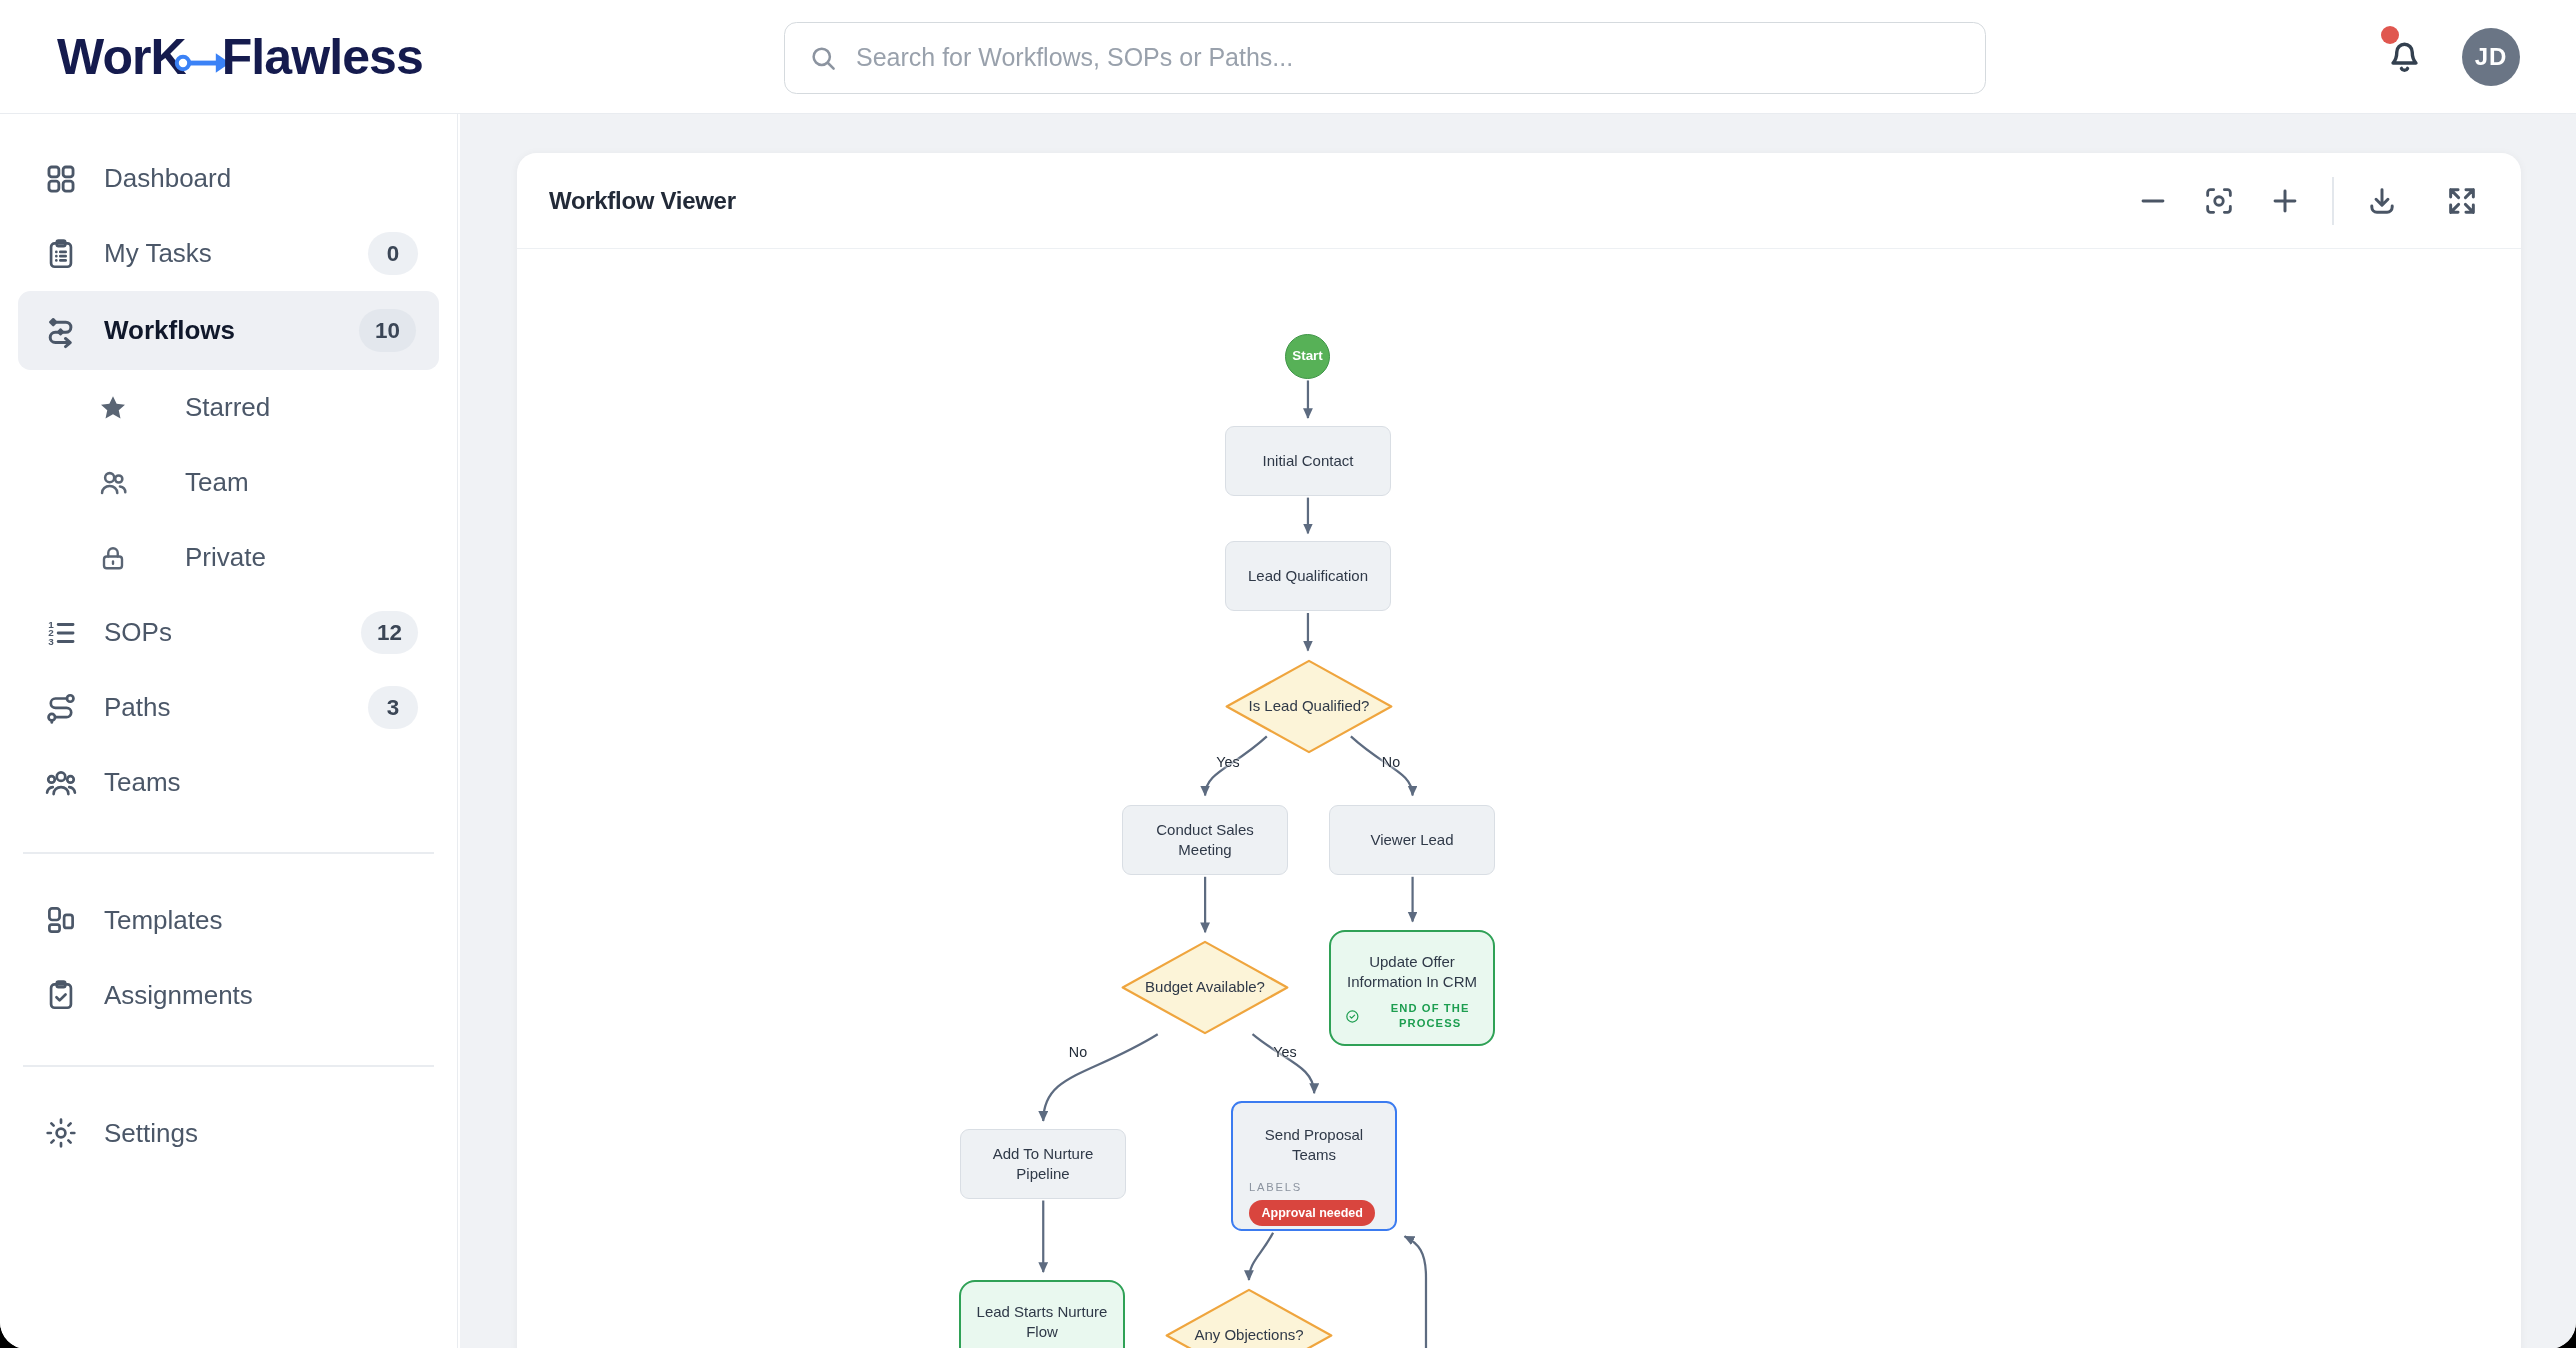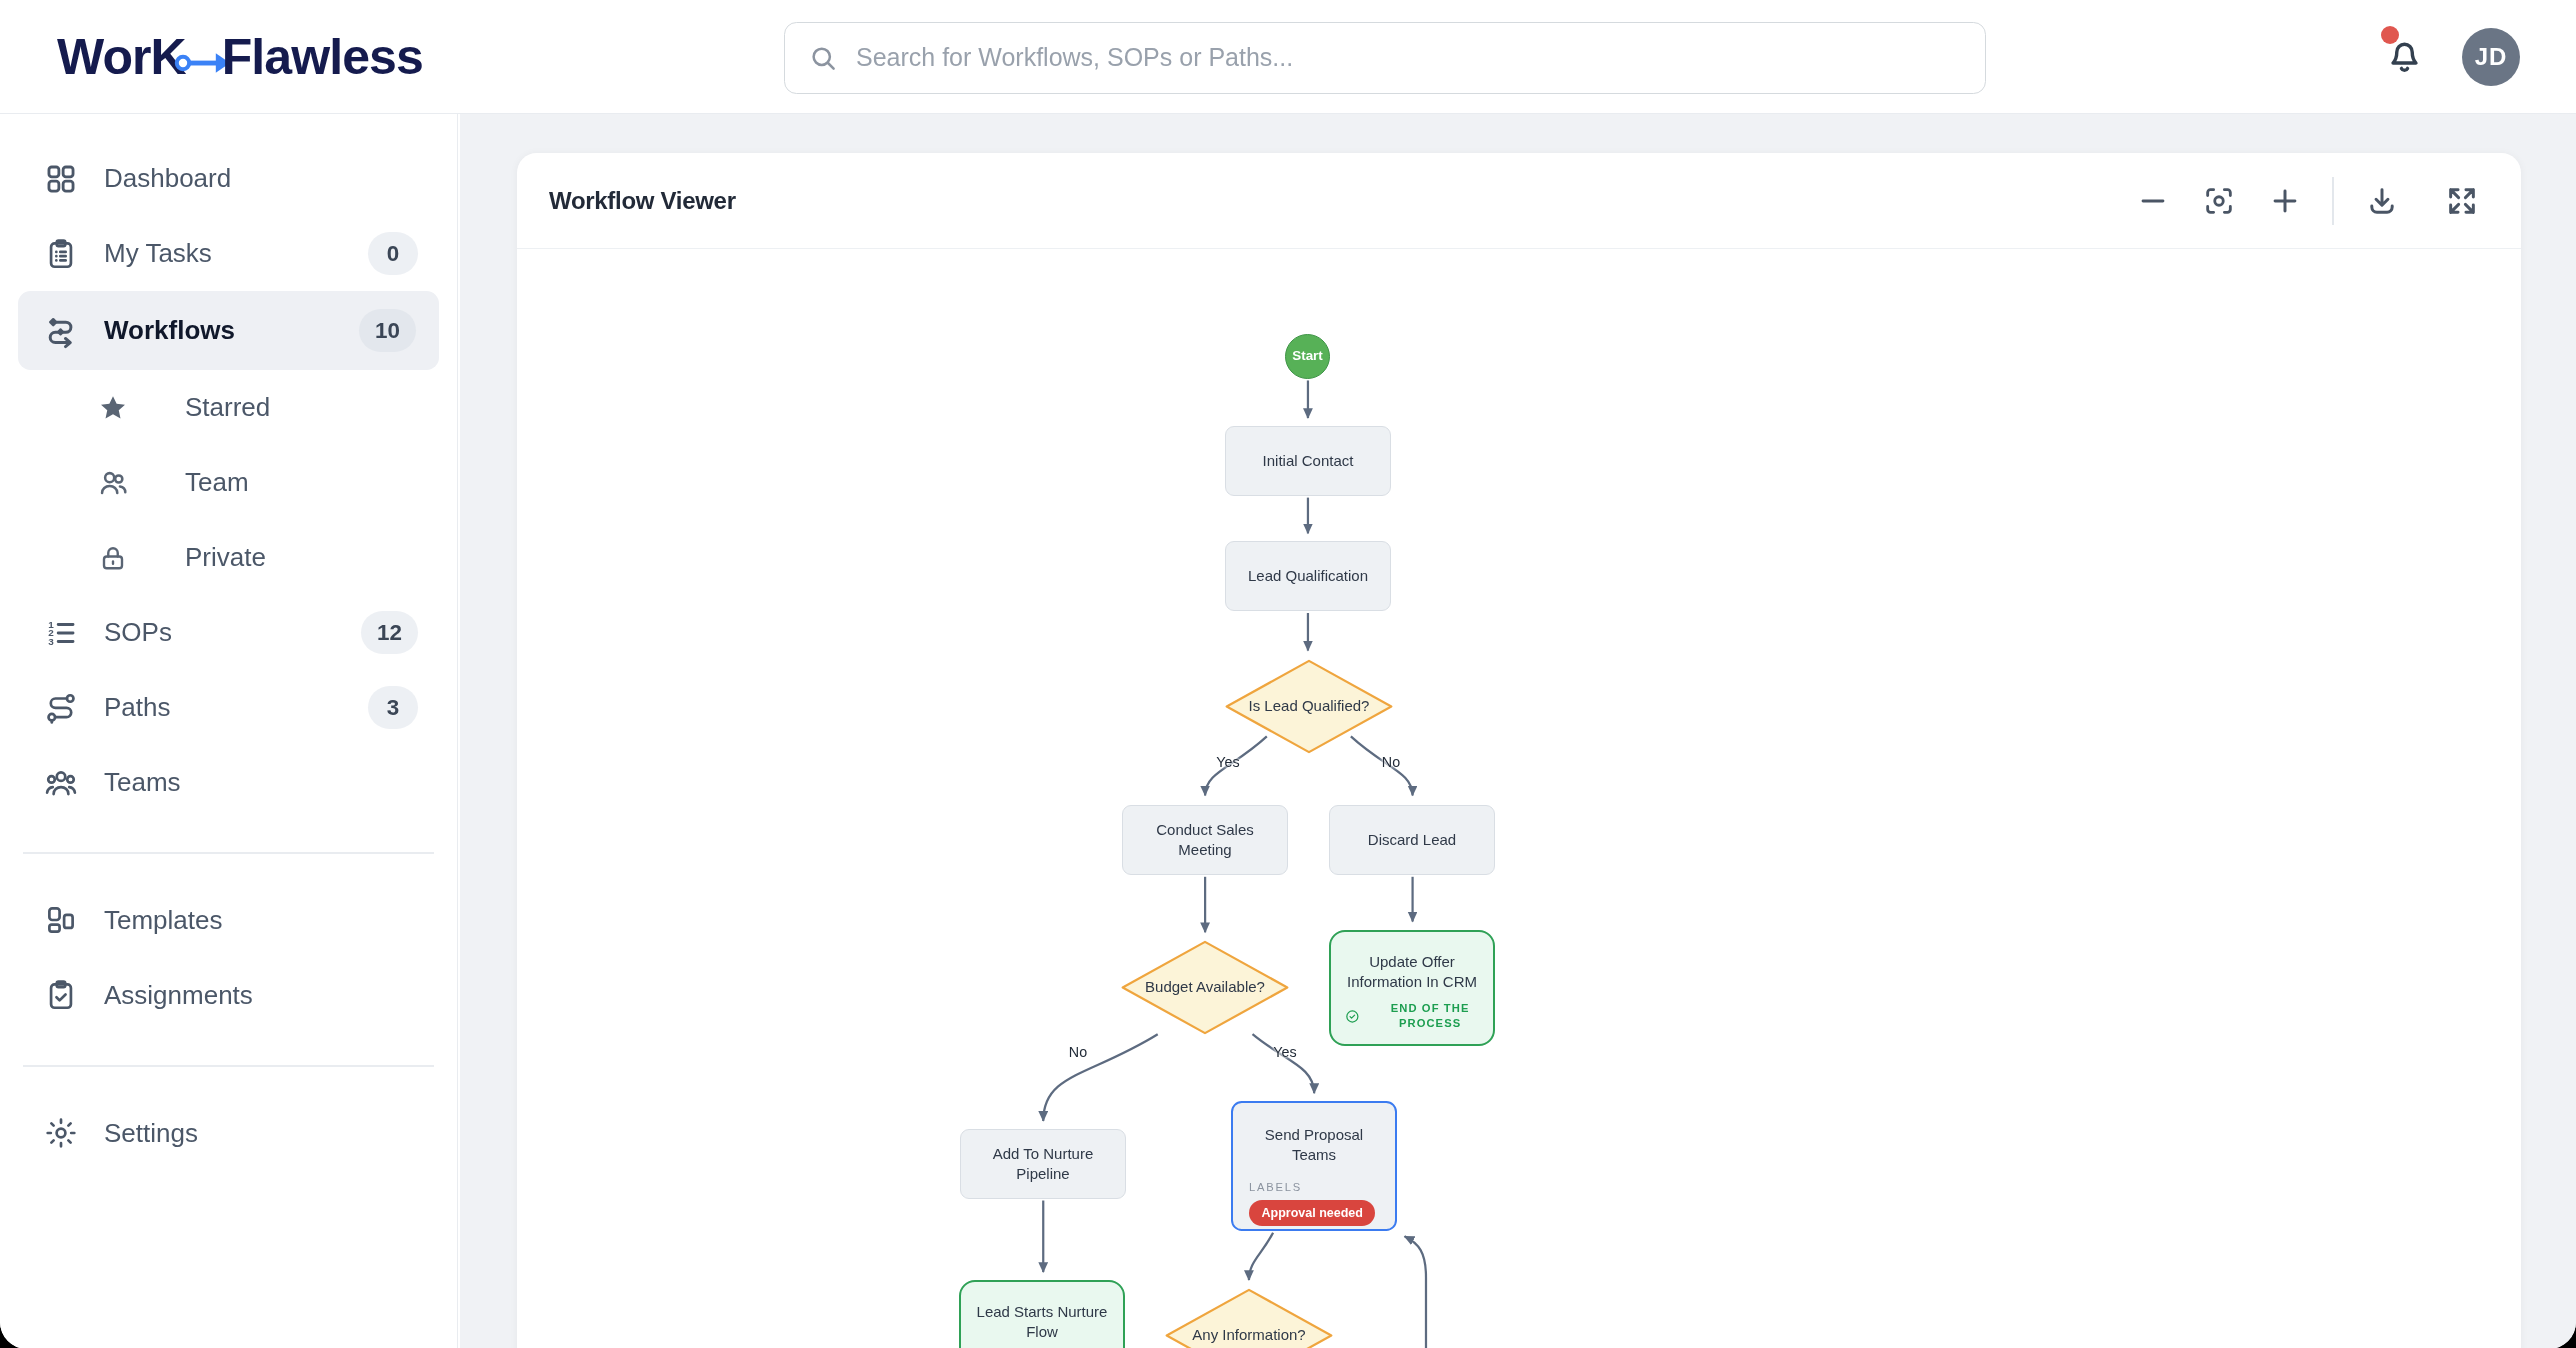--- a/index.html
+++ b/index.html
@@ -345,21 +345,21 @@
         </div>
 
         <div id="el-yes1" class="edge-label">Yes</div>
         <div id="el-no1" class="edge-label">No</div>
 
         <div id="node-conduct-sales-meeting" class="fnode task">
             <span>Conduct Sales Meeting</span>
           </div>
 
         <div id="node-discard-lead" class="fnode task">
-            <span>Discard Lead</span>
+            <span>Viewer Lead</span>
           </div>
 
         <div id="node-budget-available" class="fnode decision">
           <svg class="dshape" width="170" height="95" viewBox="0 0 190 106">
               <polygon points="95,2 187,53 95,104 3,53" fill="#fcf4d8" stroke="#efa53e" stroke-width="2.5" stroke-linejoin="round"></polygon>
             </svg>
           <span class="dlabel">Budget Available?</span>
         </div>
 
         <div id="node-update-lead-crm" class="fnode endnode">
@@ -387,20 +387,20 @@
         </div>
 
         <div id="node-lead-starts-nurture" class="fnode endnode">
             <span style="padding:0 12.5px;">Lead Starts Nurture Flow</span>
           </div>
 
         <div id="node-any-objections" class="fnode decision">
           <svg class="dshape" width="170" height="95" viewBox="0 0 190 106">
               <polygon points="95,2 187,53 95,104 3,53" fill="#fcf4d8" stroke="#efa53e" stroke-width="2.5" stroke-linejoin="round"></polygon>
             </svg>
-          <span class="dlabel">Any Information?</span>
+          <span class="dlabel">Any Objections?</span>
         </div>
 
       </div>
     </section>
   </main>
 </div>
 
 
 </body></html>

